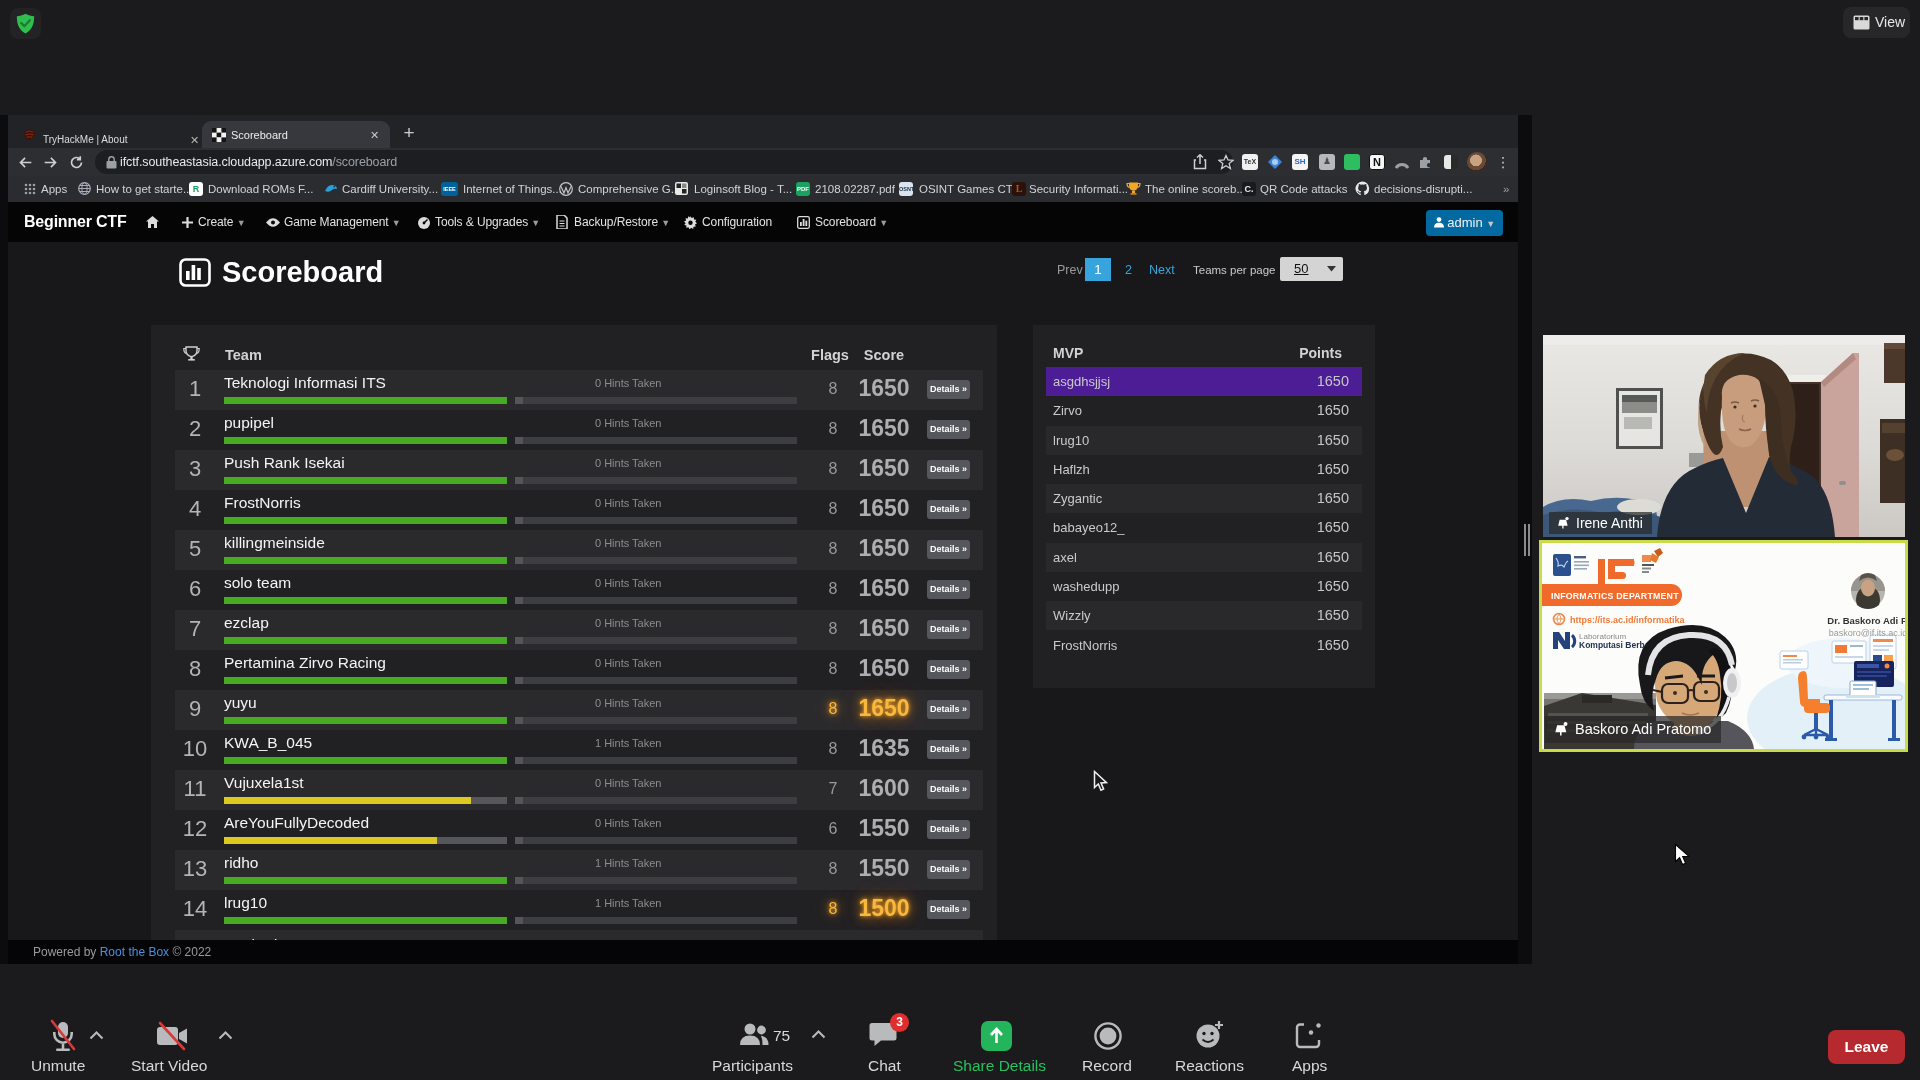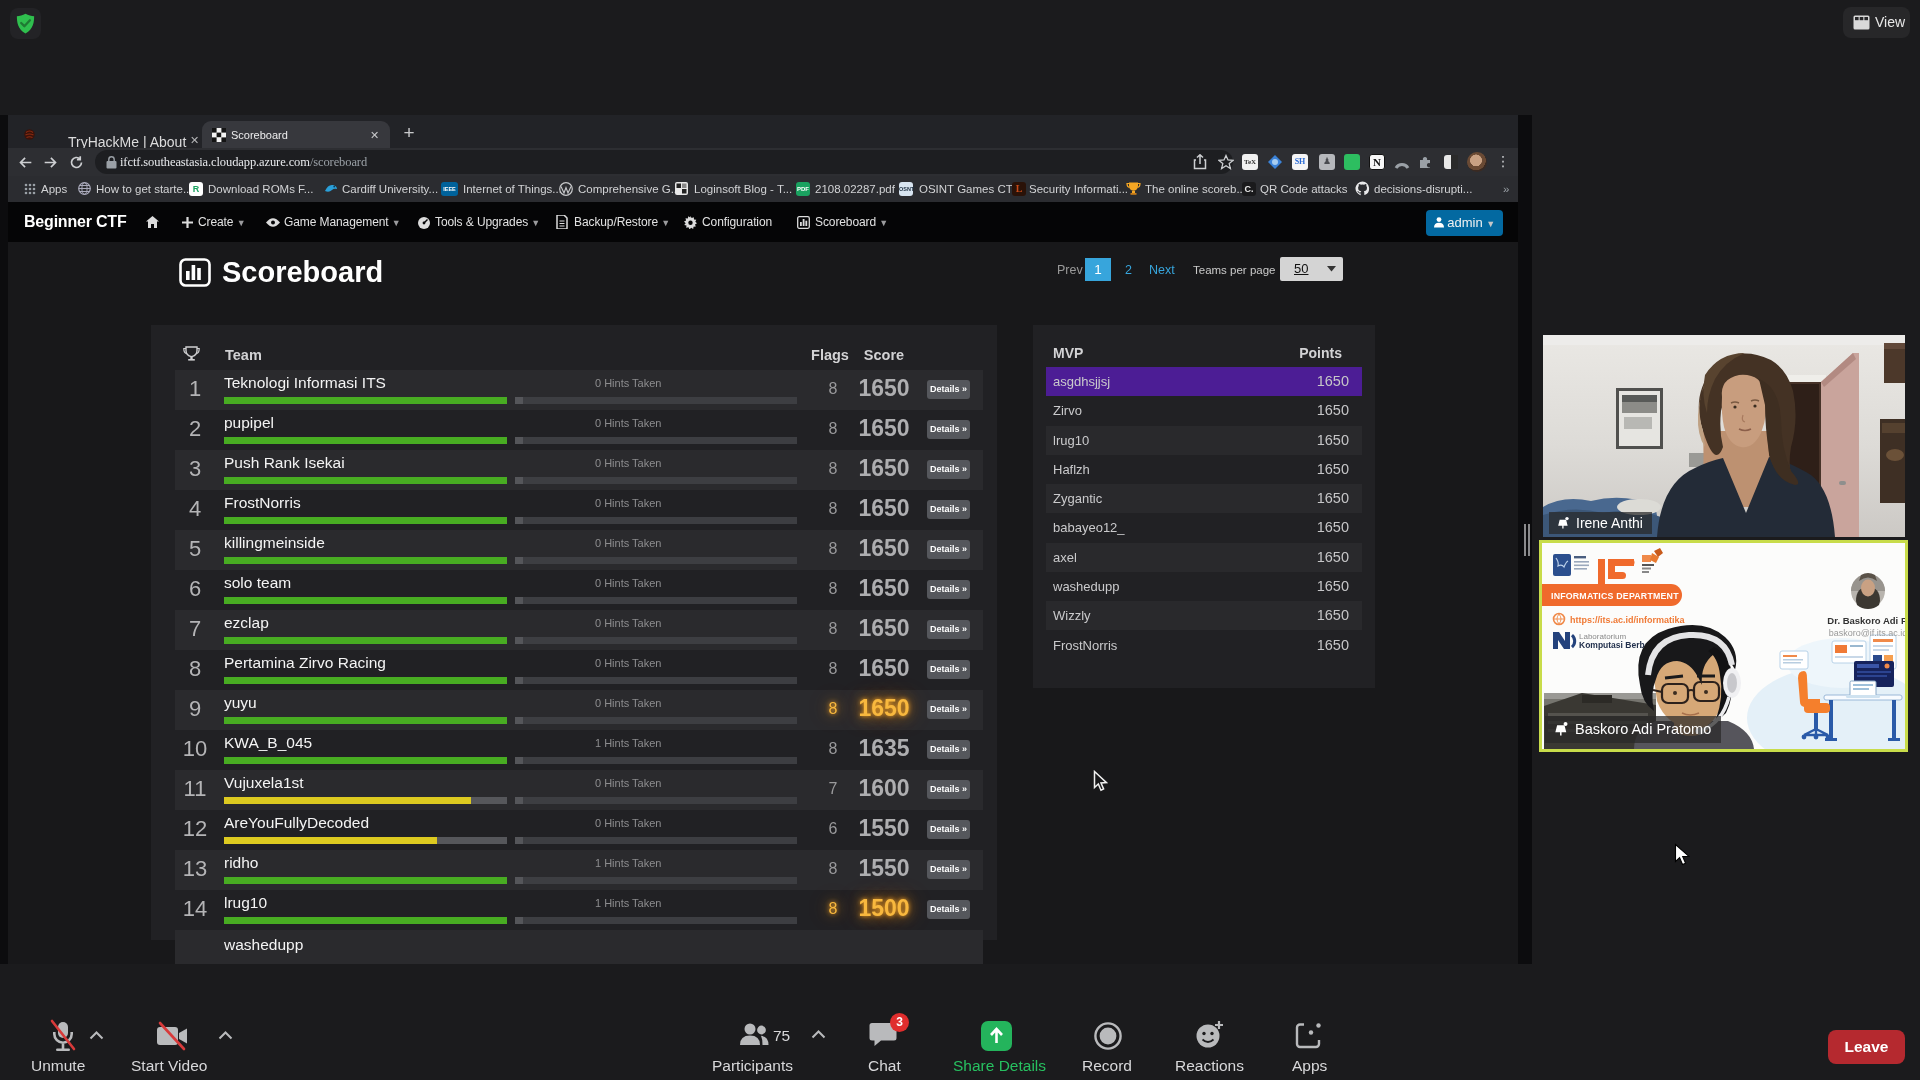--- a/index.html
+++ b/index.html
@@ -3,23 +3,23 @@
 <meta charset="utf-8">
 <style>
   * { margin:0; padding:0; box-sizing:border-box; }
   html,body { width:1920px; height:1080px; overflow:hidden; background:#1b1b1d;
     font-family:"Liberation Sans", sans-serif; }
   .p { position:absolute; }
 
   
   #browser { left:8px; top:115px; width:1510px; height:849px; background:#222327; }
   #tab2 { left:194px; top:6px; width:188px; height:27px; background:#37383d; border-radius:9px 9px 0 0; }
-  .tabt { top:13px; font-size:14px; color:#dcdcdd; white-space:nowrap;margin-left:25px; }
+  .tabt { top:13px; font-size:10px; color:#dcdcdd; white-space:nowrap; }
   .tabx { top:13px; font-size:12px; color:#b5b6b8; }
-  #chrometb { left:0; top:33px; width:1510px; height:28px; background:#2d2e32;font-family:Liberation Serif, serif; }
+  #chrometb { left:0; top:33px; width:1510px; height:28px; background:#2d2e32; }
   #urlpill { left:87px; top:2px; width:1138px; height:24px; background:#1d1e21; border-radius:12px; }
   #bookbar { left:0; top:61px; width:1510px; height:26px; background:#2b2c30; }
   .bk { top:0; height:26px; line-height:26px; font-size:11.5px; color:#d2d3d5; white-space:nowrap; }
   .bki { top:6px; width:14px; height:14px; border-radius:3px; font-size:9px; font-weight:bold;
     line-height:14px; text-align:center; }
 
   
   #page { left:0; top:87px; width:1510px; height:762px; background:#18181a; overflow:hidden; }
   #ctfnav { left:0; top:0; width:1510px; height:40px; background:#050506; }
   .nvi { top:0; height:40px; line-height:41px; font-size:12px; letter-spacing:-0.1px; color:#e2e2e2; white-space:nowrap; }
@@ -501,20 +501,21 @@
         </div>
       <div class="mvprow" style="top:276px;background:#29292c">
           <span class="mvpn">Wizzly</span>
           <span class="mvpp">1650</span>
         </div>
       <div class="mvprow" style="top:306px">
           <span class="mvpn">FrostNorris</span>
           <span class="mvpp">1650</span>
         </div>
       </div>
+    <div id="pgfoot" class="p"><span style="margin-left:25px">Powered by <span style="color:#4a90d9">Root the Box</span> © 2022</span></div>
     <svg class="p" style="left:1085px;top:568px" width="15" height="22" viewBox="0 0 15 22">
       <path d="M1.5 1.5 L1.5 17.5 L5.3 14 L8 20.2 L10.6 19 L8 13 L13.5 12.6 Z" fill="none" stroke="#f0f0f0" stroke-width="1.5"></path>
     </svg>
   </div>
 </div>
 <div id="feed1" class="p">
 <svg width="362" height="202" viewBox="0 0 362 202">
   <defs>
     <linearGradient id="wall1" x1="0" y1="0" x2="0" y2="1">
       <stop offset="0" stop-color="#eae8e4"></stop>

